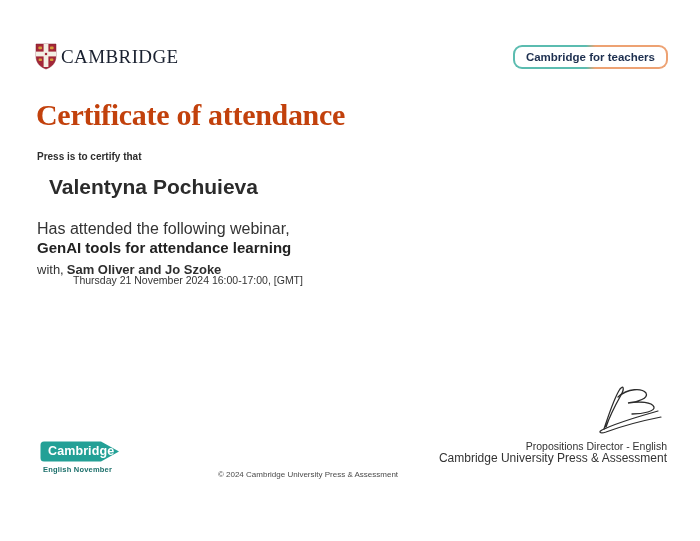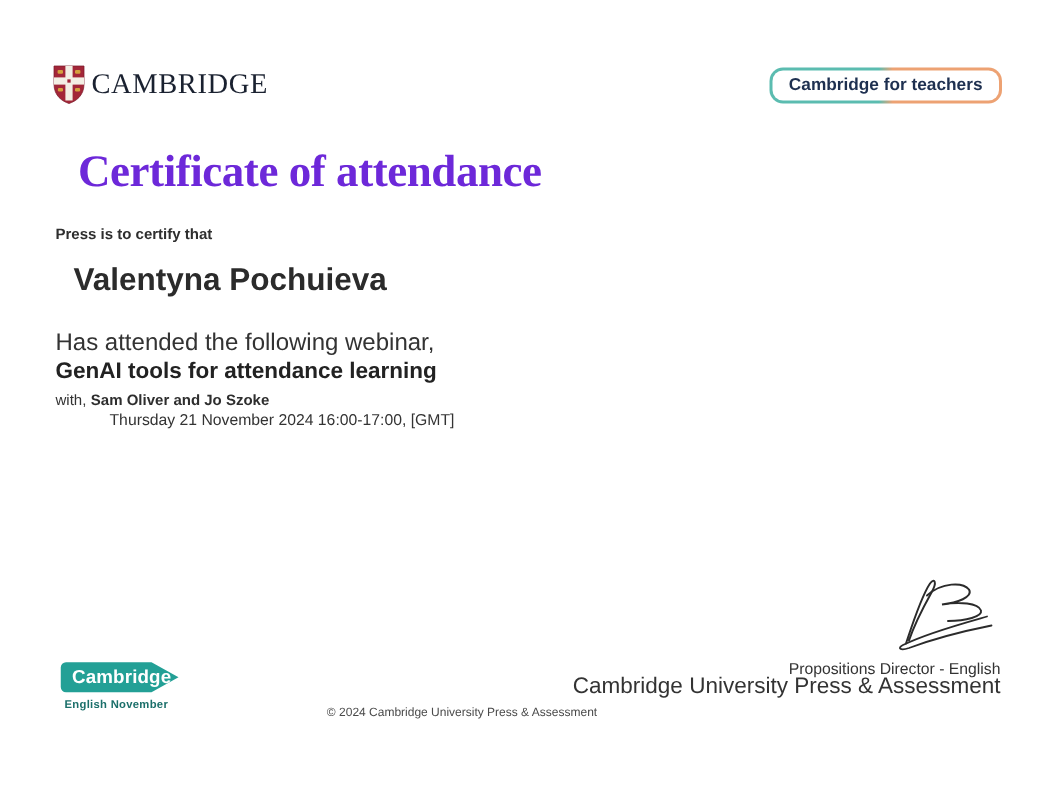--- a/index.html
+++ b/index.html
@@ -28,37 +28,37 @@
   .webinar-badge-inner {
     background: #ffffff; border-radius: 7px;
     padding: 2px 11px; font-size: 11.5px; font-weight: bold; color: #1e3050;
     line-height: 16px; white-space: nowrap;
   }
 
   
   .cert-title {
     position: absolute; left: 36px; top: 98px;
     font-family: "Liberation Serif", "DejaVu Serif", serif;
-    font-size: 30px; font-weight: bold; color: #6d28d9; letter-spacing: -0.3px; margin-left: 16px;
+    font-size: 30px; font-weight: bold; color: #c2410c; letter-spacing: -0.3px;
   }
   .certify-line { position: absolute; left: 37px; top: 151px; font-size: 10px; font-weight: bold; color: #2e2e2e; }
   .recipient-name { position: absolute; left: 37px; top: 175px; font-size: 21px; font-weight: bold; color: #2b2b2b; margin-left: 12px; }
   .attended-line { position: absolute; left: 37px; top: 220px; font-size: 16px; color: #333333; }
   .webinar-title { position: absolute; left: 37px; top: 239px; font-size: 15px; font-weight: bold; color: #222222; }
-  .with-line { position: absolute; left: 37px; top: 262px; font-size: 10px; color: #333333; }
+  .with-line { position: absolute; left: 37px; top: 262px; font-size: 13px; color: #333333; }
   .with-prefix { margin-right: 3px; }
   .presenters { font-weight: bold; color: #2e2e2e; }
   .date-line { position: absolute; left: 37px; top: 274px; font-size: 10.5px; color: #333333; margin-left: 36px; }
 
   
   .signature-svg { position: absolute; left: 588px; top: 384px; width: 80px; height: 52px; }
   .sig-block { position: absolute; right: 33px; top: 440px; text-align: right; }
   .sig-name { font-size: 10.5px; font-weight: bold; color: #222222; line-height: 12px; }
   .sig-role { font-size: 10.5px; color: #333333; line-height: 12px; }
-  .sig-org { font-size: 15px; color: #333333; line-height: 12px; }
+  .sig-org { font-size: 12px; color: #333333; line-height: 12px; }
 
   
   .footer-logo { position: absolute; left: 40px; top: 441px; width: 90px; }
   .arrow-badge-wrap { position: relative; width: 80px; height: 21px; }
   .arrow-badge-svg { position: absolute; left: 0; top: 0; width: 80px; height: 21px; }
   .arrow-badge-text {
     position: absolute; left: 8px; top: 0; line-height: 21px;
     font-size: 12.5px; font-weight: bold; color: #ffffff; letter-spacing: 0.1px;
   }
   .footer-logo-sub { margin-top: 3px; margin-left: 3px; font-size: 7.5px; font-weight: bold; color: #1b6f6a; letter-spacing: 0.2px; }

